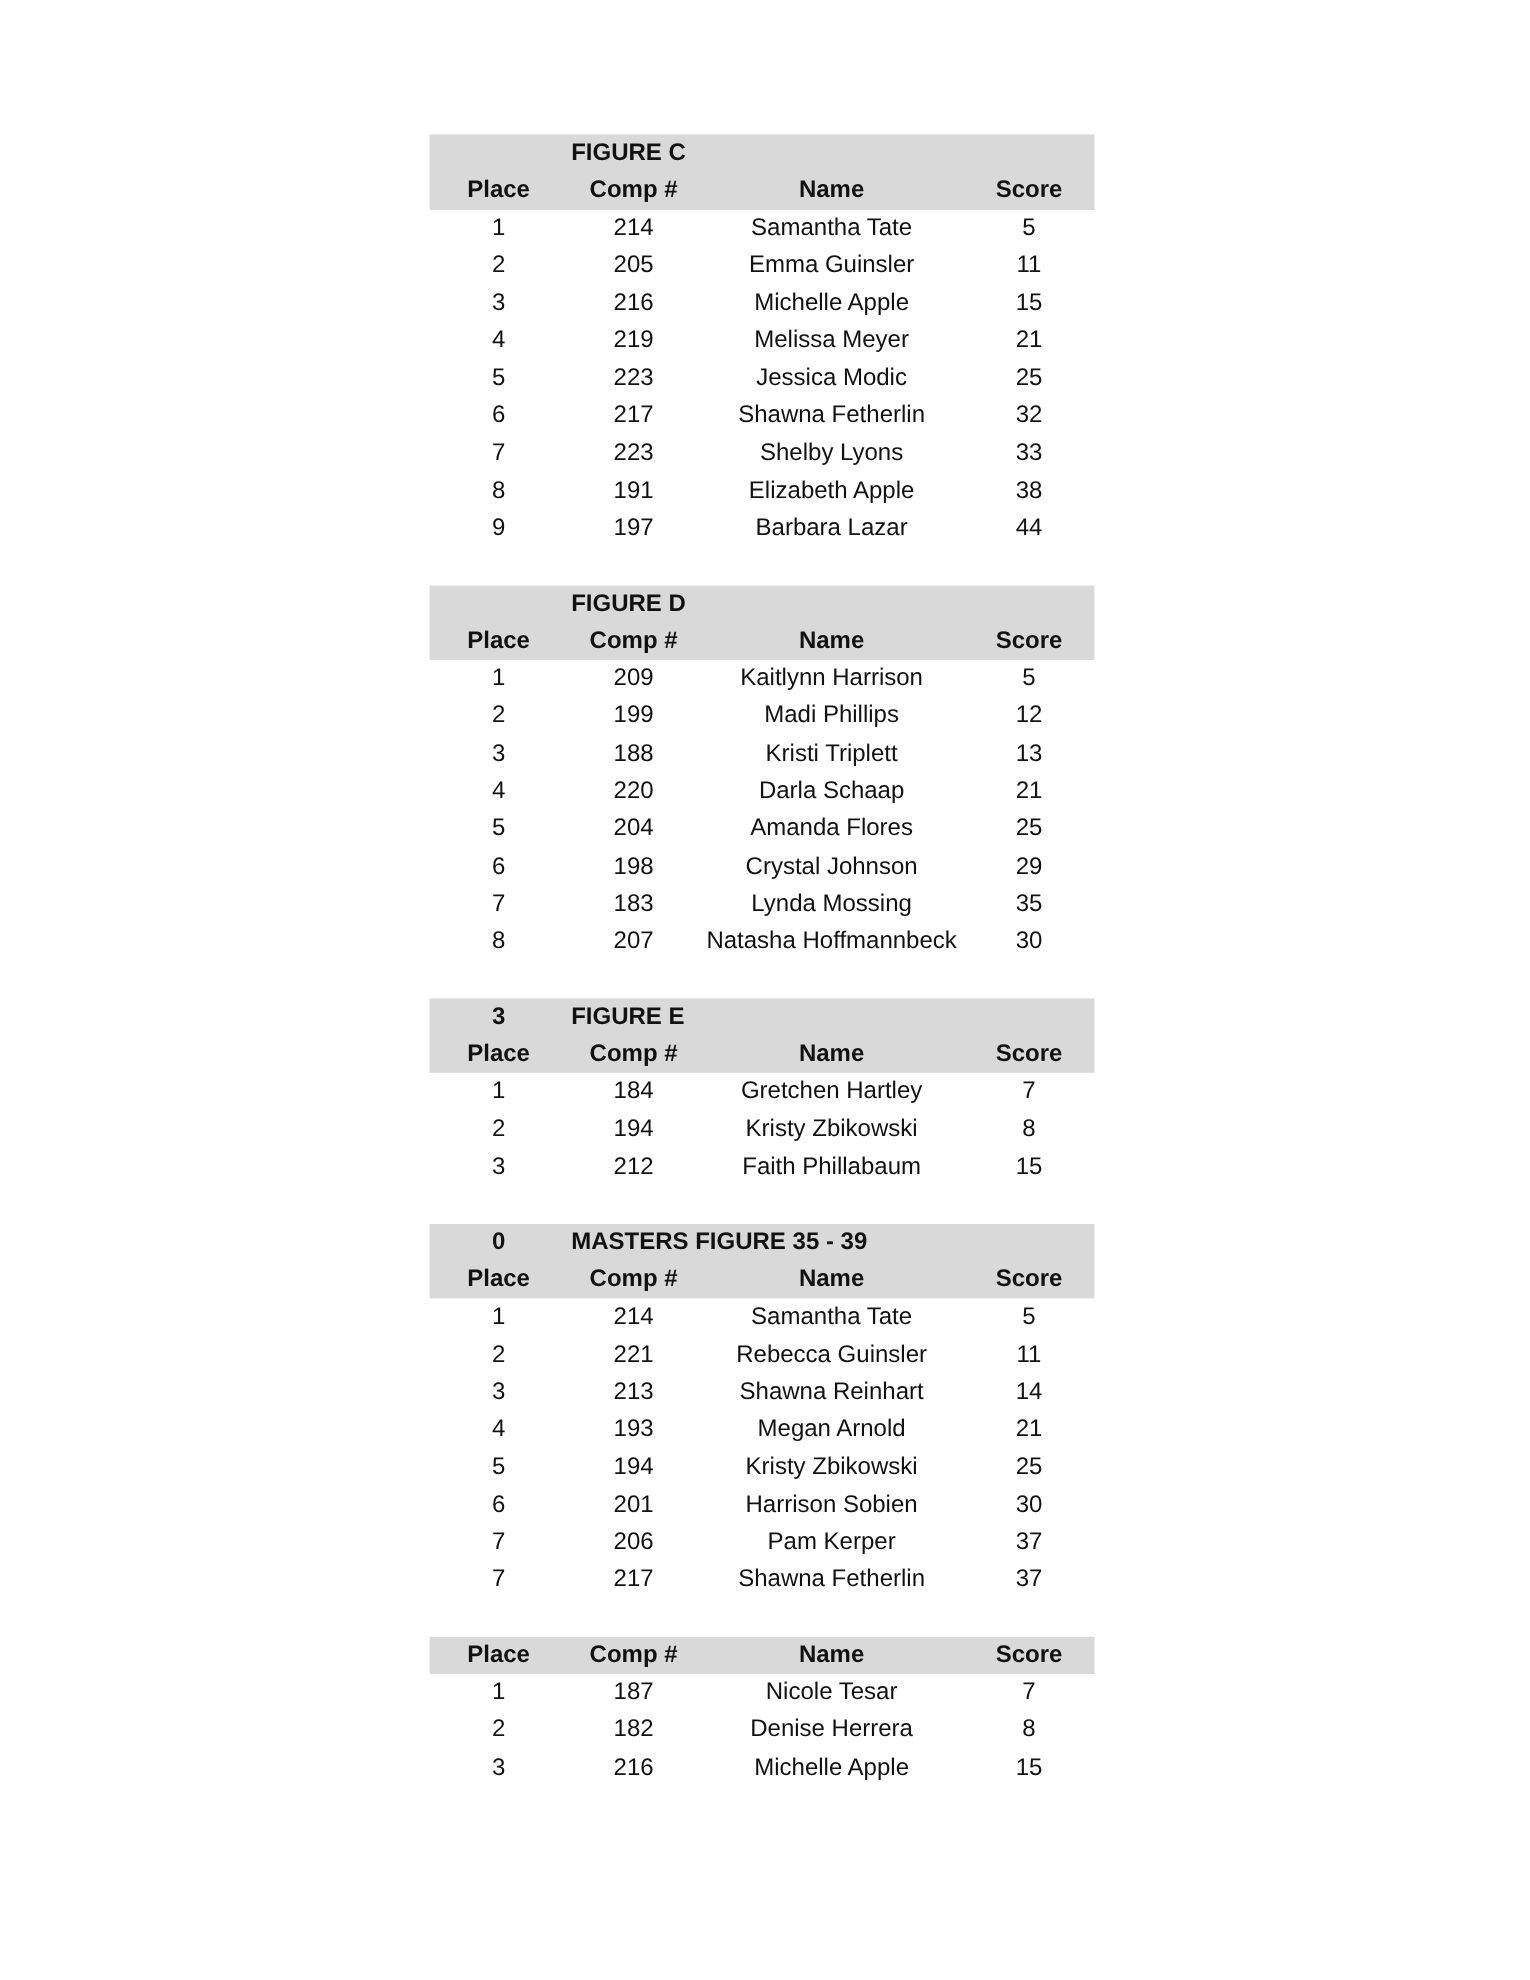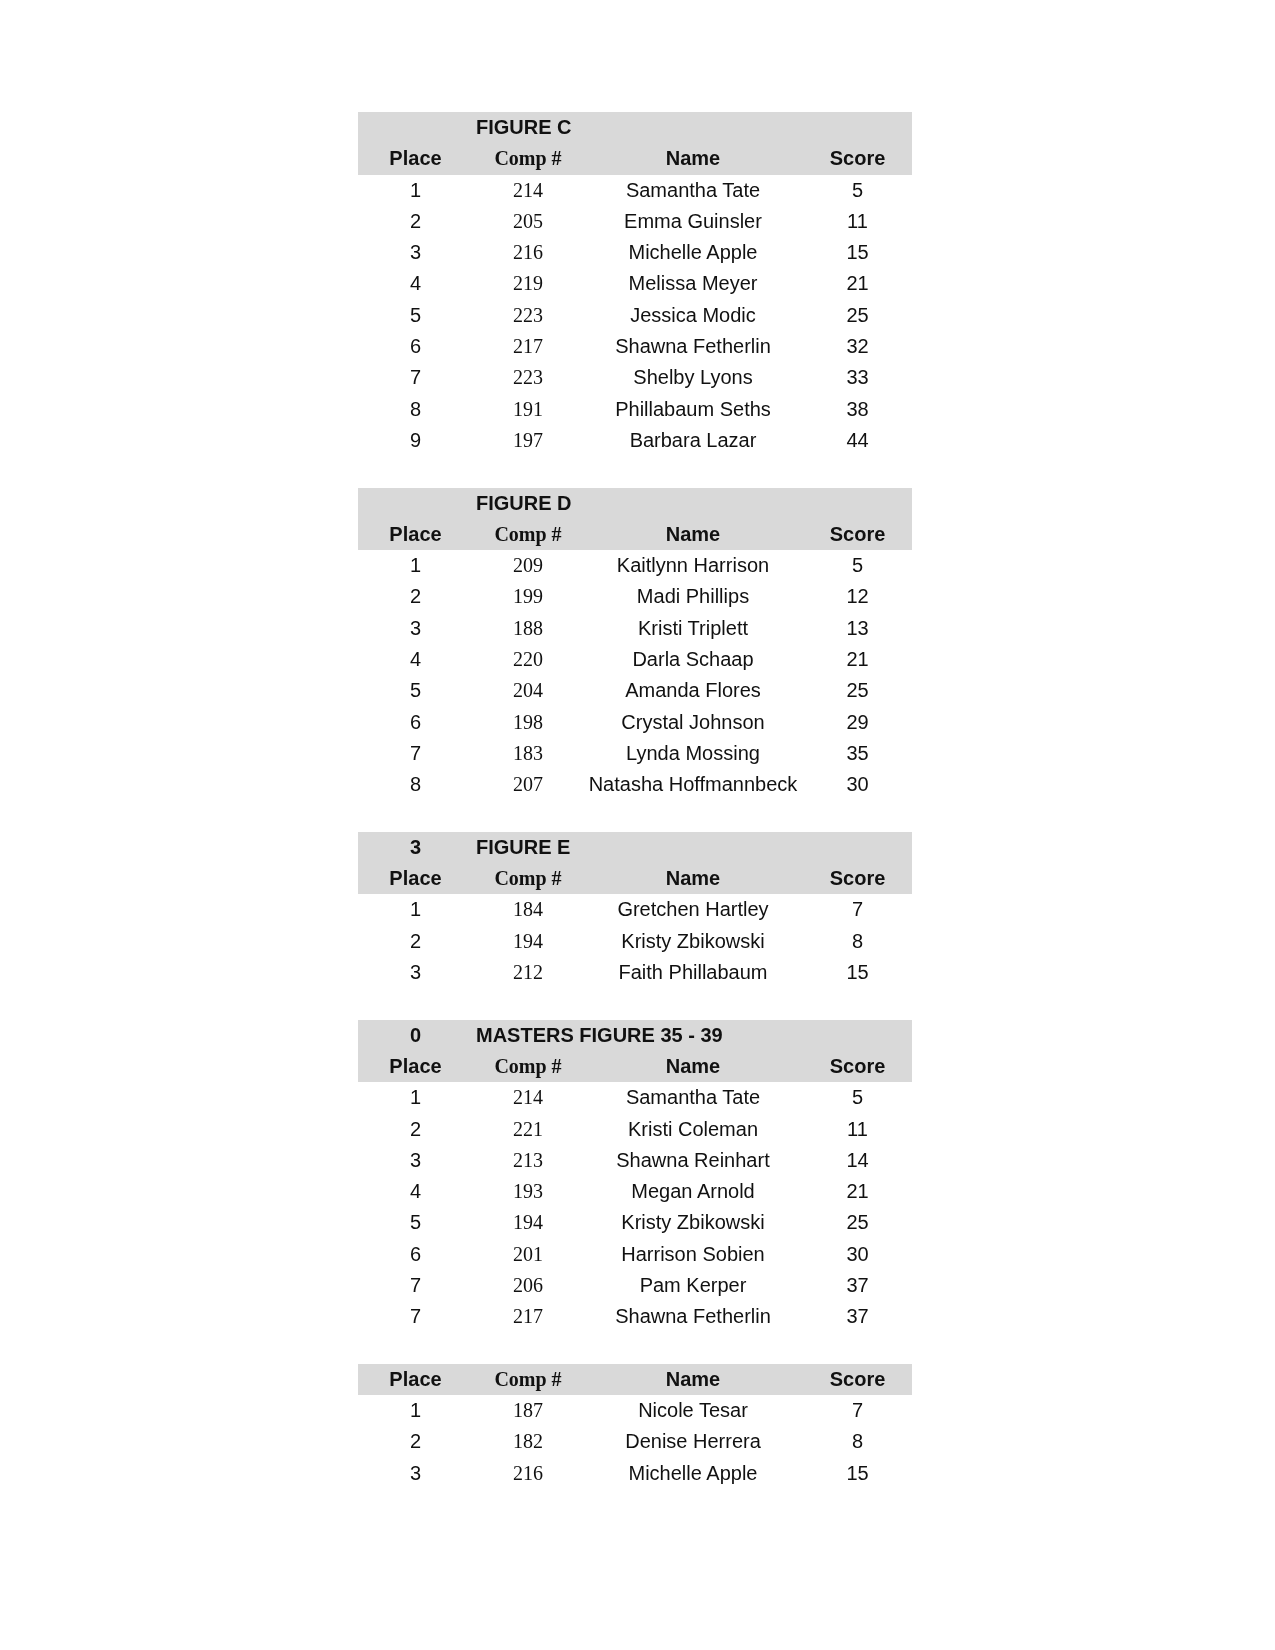--- a/index.html
+++ b/index.html
@@ -5,21 +5,21 @@
   html, body { margin: 0; padding: 0; background: #ffffff; }
   body { width: 1275px; height: 1650px; position: relative; overflow: hidden;
          font-family: "Liberation Sans", "DejaVu Sans", sans-serif; color: #111; }
   .page { position: absolute; left: 358px; top: 112px; width: 554px; }
   .section { margin-bottom: 31.3px; }
   .band { background: #d9d9d9; }
   .row { height: 31.3px; line-height: 31.3px; position: relative; font-size: 20px; }
   .band .row { font-weight: bold; }
   .cell { position: absolute; top: 0; text-align: center; white-space: nowrap; }
   .c-place { left: 0; width: 115px; }
-  .c-comp { left: 115px; width: 110px; font-family: Liberation Serif, serif; }
+  .c-comp { left: 115px; width: 110px; }
   .c-name { left: 225px; width: 220px; }
   .c-score { left: 445px; width: 109px; }
   .c-title { left: 118px; text-align: left; }
 </style>
 </head>
 <body>
 
 <div class="page" id="page">
     <div class="section">
       <div class="band">
@@ -72,21 +72,21 @@
       </div>
       <div class="row">
         <span class="cell c-place">7</span>
         <span class="cell c-comp">223</span>
         <span class="cell c-name">Shelby Lyons</span>
         <span class="cell c-score">33</span>
       </div>
       <div class="row">
         <span class="cell c-place">8</span>
         <span class="cell c-comp">191</span>
-        <span class="cell c-name">Phillabaum Seths</span>
+        <span class="cell c-name">Elizabeth Apple</span>
         <span class="cell c-score">38</span>
       </div>
       <div class="row">
         <span class="cell c-place">9</span>
         <span class="cell c-comp">197</span>
         <span class="cell c-name">Barbara Lazar</span>
         <span class="cell c-score">44</span>
       </div>
     </div>
     <div class="section">
@@ -198,21 +198,21 @@
       </div>
       <div class="row">
         <span class="cell c-place">1</span>
         <span class="cell c-comp">214</span>
         <span class="cell c-name">Samantha Tate</span>
         <span class="cell c-score">5</span>
       </div>
       <div class="row">
         <span class="cell c-place">2</span>
         <span class="cell c-comp">221</span>
-        <span class="cell c-name">Kristi Coleman</span>
+        <span class="cell c-name">Rebecca Guinsler</span>
         <span class="cell c-score">11</span>
       </div>
       <div class="row">
         <span class="cell c-place">3</span>
         <span class="cell c-comp">213</span>
         <span class="cell c-name">Shawna Reinhart</span>
         <span class="cell c-score">14</span>
       </div>
       <div class="row">
         <span class="cell c-place">4</span>

